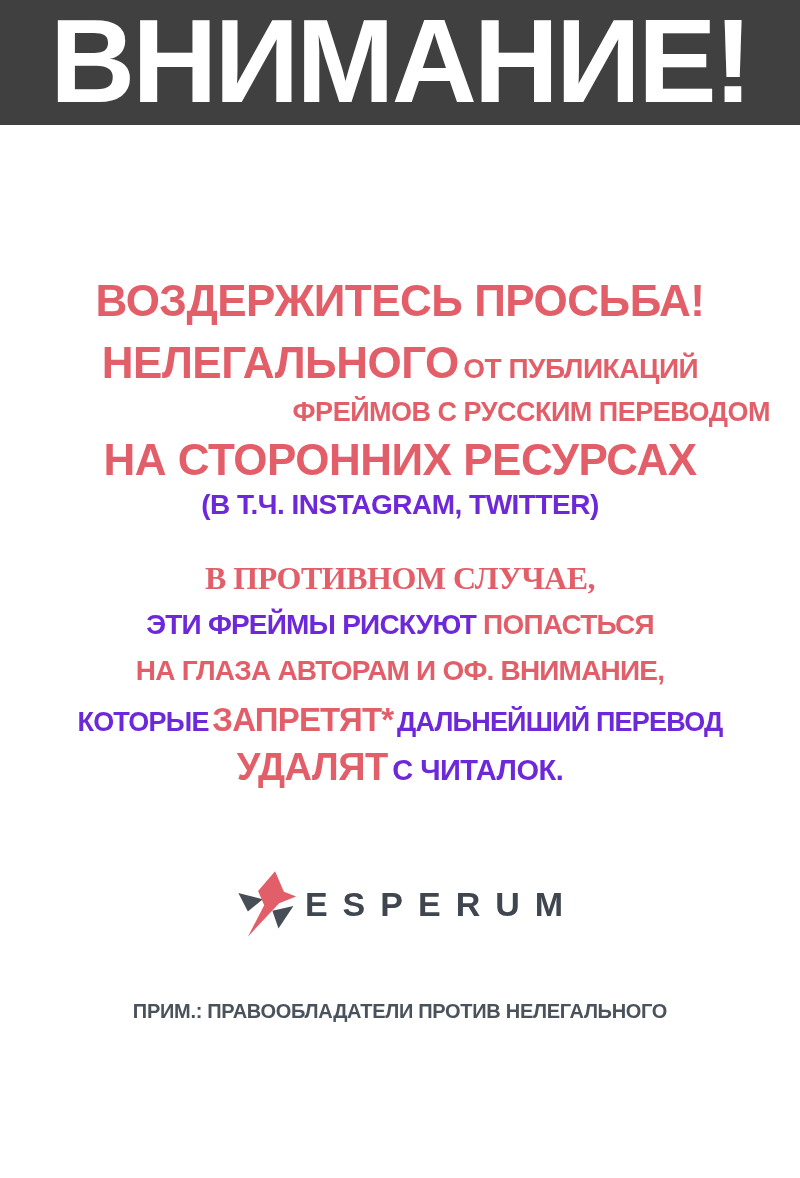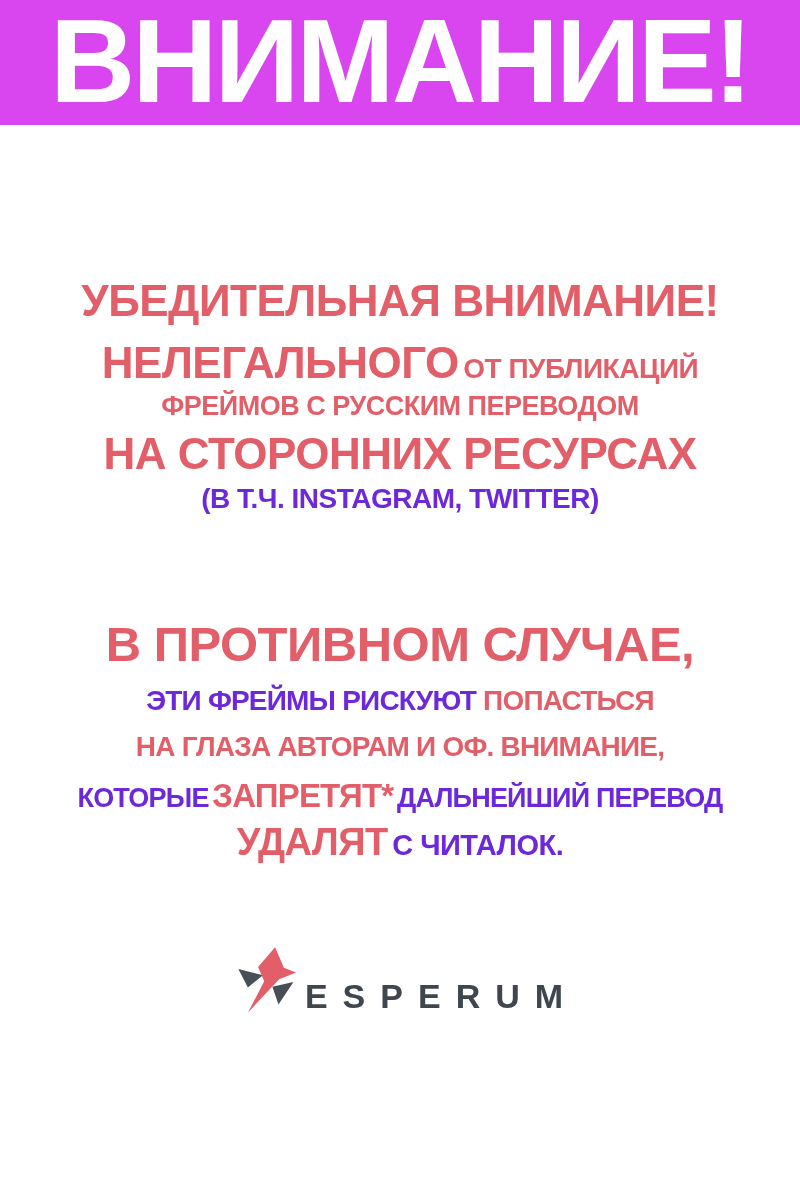--- a/index.html
+++ b/index.html
@@ -9,21 +9,21 @@
     height: 1178px;
     margin: 0 auto;
     overflow: hidden;
     font-family: "Liberation Sans", "DejaVu Sans", sans-serif;
     font-weight: bold;
     text-align: center;
   }
   .banner {
     width: 800px;
     height: 125px;
-    background: #d946ef;
+    background: #404040;
     display: flex;
     align-items: center;
     justify-content: center;
     overflow: hidden;
   }
   .banner-title {
     color: #ffffff;
     font-size: 118px;
     letter-spacing: -3px;
     white-space: nowrap;
@@ -36,40 +36,40 @@
 
   .h1 {
     font-size: 44px;
     line-height: 1.1;
     letter-spacing: -0.5px;
     margin-top: 152px;
   }
   .line-refrain { margin-top: 16px; line-height: 1; }
   .refrain-big   { font-size: 44px; letter-spacing: -0.5px; }
   .refrain-rest  { font-size: 28px; letter-spacing: -0.5px; }
-  .line-frames   { font-size: 27px; margin-top: 6px; letter-spacing: -0.5px; }
+  .line-frames   { font-size: 27px; margin-top: 12px; letter-spacing: -0.5px; text-align: right; }
   .h-resources   { font-size: 44px; margin-top: 8px; letter-spacing: -0.5px; line-height: 1.1; }
   .line-examples { font-size: 28px; margin-top: 4px; letter-spacing: -0.5px; }
 
-  .h-otherwise { font-size: 49px; margin-top: 103px; letter-spacing: -0.5px; line-height: 1.1; }
+  .h-otherwise { font-size: 32px; margin-top: 40px; letter-spacing: -0.5px; line-height: 1.1; font-family: Liberation Serif, serif; }
   .line-mid    { font-size: 28px; margin-top: 12px; line-height: 1.22; letter-spacing: -0.8px; }
   .line-ban    { margin-top: 14px; line-height: 1.1; letter-spacing: -0.8px; }
   .ban-dark    { font-size: 27px; }
   .ban-red     { font-size: 33px; }
   .line-stories{ font-size: 27px; margin-top: 8px; letter-spacing: -0.8px; }
   .line-delete { margin-top: 8px; line-height: 1.1; }
   .delete-red  { font-size: 38px; letter-spacing: -0.5px; }
   .delete-dark { font-size: 29px; letter-spacing: -0.5px; }
 
   .line-thanks { font-size: 26px; margin-top: 38px; letter-spacing: -0.5px; }
 
   .logo {
     margin-top: 80px;
     display: flex;
-    align-items: flex-end;
+    align-items: center;
     justify-content: center;
   }
   .logo-star { width: 68px; height: 72px; display: block; }
   .logo-star .star-red  { fill: #e25f69; }
   .logo-star .star-dark { fill: #474e56; }
   .logo-name {
     font-size: 34px;
     letter-spacing: 15px;
     margin-right: -15px;
     color: #3f4650;
@@ -86,21 +86,21 @@
 </style>
 </head>
 <body>
 
 <div class="banner">
   <div class="banner-title">ВНИМАНИЕ!</div>
 </div>
 
 <div class="content">
 
-  <div class="h1 red">УБЕДИТЕЛЬНАЯ ВНИМАНИЕ!</div>
+  <div class="h1 red">ВОЗДЕРЖИТЕСЬ ПРОСЬБА!</div>
 
   <div class="line-refrain">
     <span class="refrain-big red">НЕЛЕГАЛЬНОГО</span>
     <span class="refrain-rest red">ОТ ПУБЛИКАЦИЙ</span>
   </div>
 
   <div class="line-frames red">ФРЕЙМОВ С РУССКИМ ПЕРЕВОДОМ</div>
 
   <div class="h-resources red">НА СТОРОННИХ РЕСУРСАХ</div>
 
@@ -130,14 +130,18 @@
 
   <div class="logo">
     <svg class="logo-star" viewBox="0 0 100 100" aria-hidden="true">
       <polygon class="star-dark" points="2,34 38,43 16,61"></polygon>
       <polygon class="star-red" points="56,2 69,32 87,39 62,49 16,98 40,52 31,31"></polygon>
       <polygon class="star-dark" points="52,60 83,53 61,86"></polygon>
     </svg>
     <span class="logo-name">ESPERUM</span>
   </div>
 
+  <div class="footnote">
+    <div>ПРИМ.: ПРАВООБЛАДАТЕЛИ ПРОТИВ НЕЛЕГАЛЬНОГО</div>
+
+  </div>
 
 </div>
 
 </body></html>

